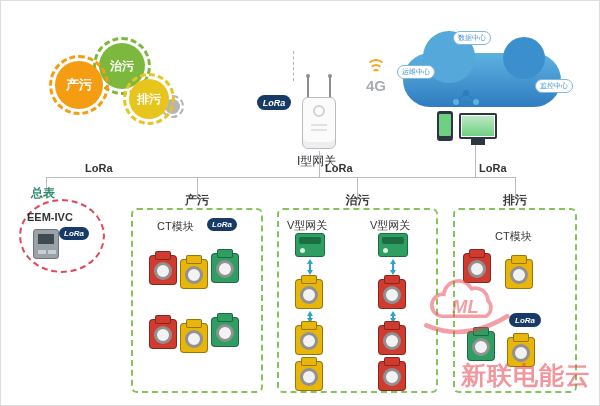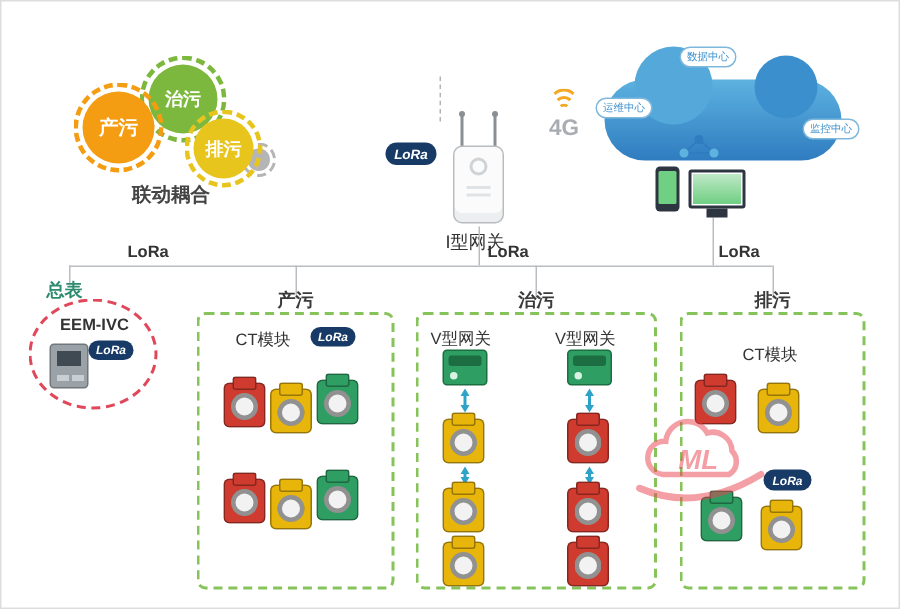--- a/index.html
+++ b/index.html
@@ -70,21 +70,21 @@
   .drop-z2{left:356px;top:176px;height:22px}
   .drop-z3{left:514px;top:176px;height:22px}
   .lora-bus{position:absolute;font-size:11px;font-weight:bold;color:#333}
   .lb1{left:84px;top:161px}
   .lb2{left:324px;top:161px}
   .lb3{left:478px;top:161px}
 
   
   .meter-caption{left:30px;top:184px;font-size:12px;font-weight:bold;color:#2e8b6e}
   .meter-wrap{position:absolute;left:18px;top:198px;width:86px;height:74px;border:2px dashed #e0485a;border-radius:50%}
-  .meter-model{left:26px;top:210px;width:72px;text-align:center;font-size:11px;font-weight:bold;color:#333}
+  .meter-model{left:26px;top:210px;width:72px;text-align:left;font-size:11px;font-weight:bold;color:#333}
   .lora-meter{left:58px;top:226px;width:30px;height:13px;font-size:8px}
   .meter-dev{position:absolute;left:32px;top:228px;width:26px;height:30px;background:#9aa2a8;border:1px solid #6f777d;border-radius:3px}
   .meter-dev::before{content:"";position:absolute;left:4px;right:4px;top:4px;height:10px;background:#3f4a52}
   .meter-dev::after{content:"";position:absolute;left:4px;bottom:4px;width:8px;height:4px;background:#c9ced2;box-shadow:10px 0 0 #c9ced2}
 
   
   .zone{position:absolute;border:2px dashed #86c35a;border-radius:6px}
   .zone1{left:130px;top:207px;width:132px;height:185px}
   .zone2{left:276px;top:207px;width:161px;height:185px}
   .zone3{left:452px;top:207px;width:124px;height:185px}
@@ -124,21 +124,20 @@
   <div class="gear gear-treat">
       <span>治污</span>
     </div>
   <div class="gear gear-produce">
       <span>产污</span>
     </div>
   <div class="gear gear-discharge">
       <span>排污</span>
     </div>
   <div class="gear gear-small"></div>
-  <div class="abs gear-caption">联动耦合</div>
 
   <div class="dash-up"></div>
   <div class="gw">
     <i class="ant a1"></i>
     <i class="ant a2"></i>
     <span class="gw-body"></span>
   </div>
   <div class="lora-badge lora-gw">LoRa</div>
   <div class="abs gw-label">I型网关</div>
 
@@ -216,14 +215,15 @@
   <div class="ct ct-yellow" style="left:504px;top:258px"></div>
   <div class="lora-badge" style="left:508px;top:312px;width:32px;height:14px;font-size:8px">LoRa</div>
   <div class="ct ct-green" style="left:466px;top:330px"></div>
   <div class="ct ct-yellow" style="left:506px;top:336px"></div>
 
   <svg class="wm-logo" viewBox="0 0 100 70">
     <path d="M25 44 a12 12 0 0 1 2-24 a16 16 0 0 1 30-6 a14 14 0 0 1 18 13 a11 11 0 0 1 -2 17 z" fill="none" stroke="#e8414e" stroke-width="4"></path>
     <path d="M8 54 q42 18 88 -10" fill="none" stroke="#e8414e" stroke-width="5" stroke-linecap="round"></path>
     <text x="36" y="40" font-size="20" font-style="italic" font-weight="bold" fill="#e8414e">ML</text>
   </svg>
+  <div class="wm-text">新联电能云</div>
 
 </div>
 
 </body></html>

